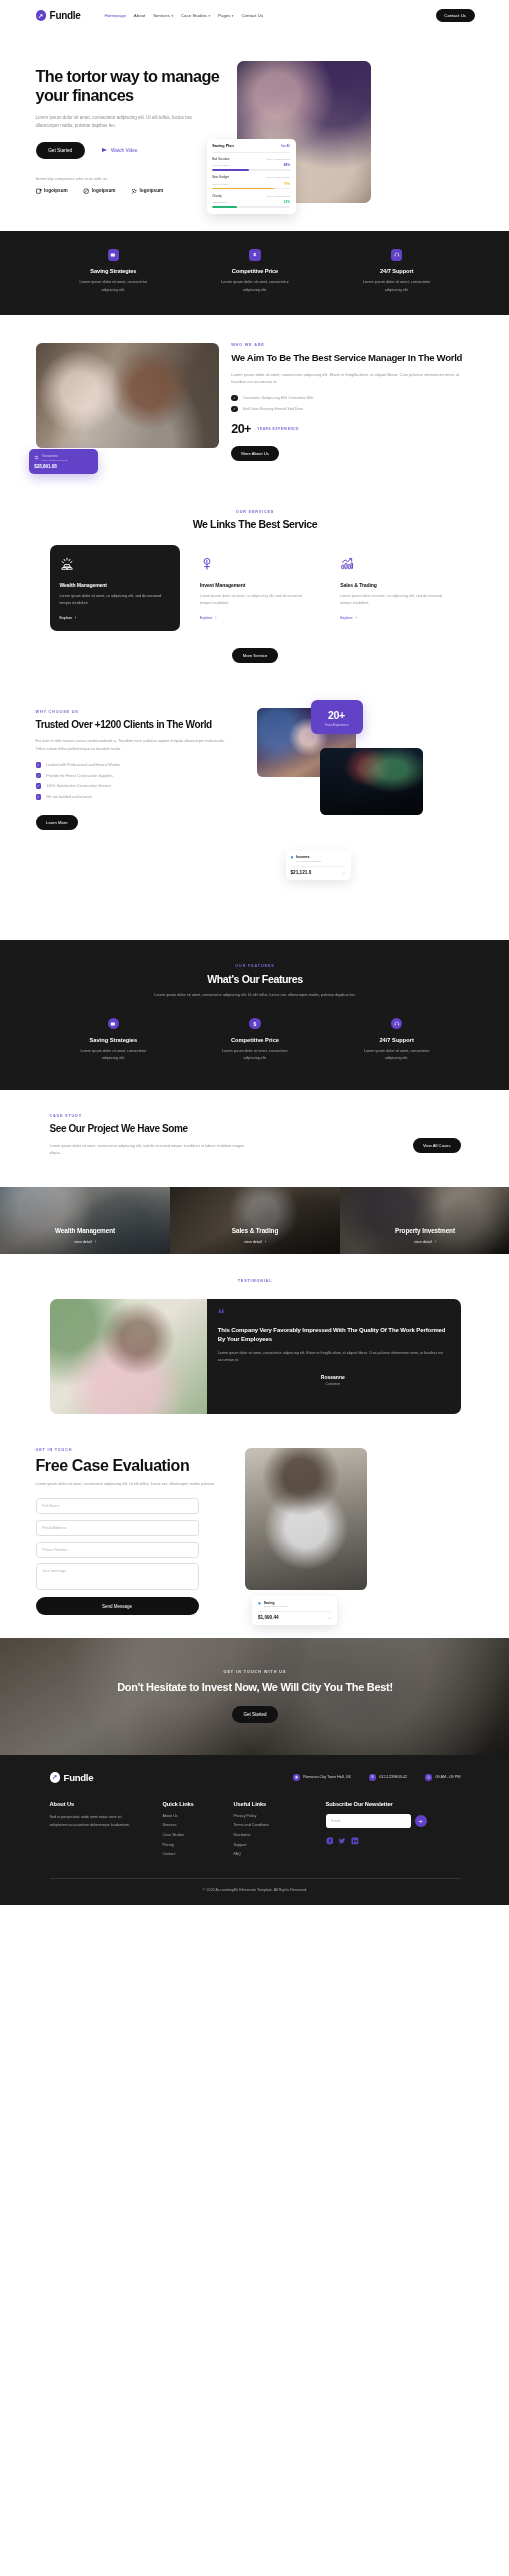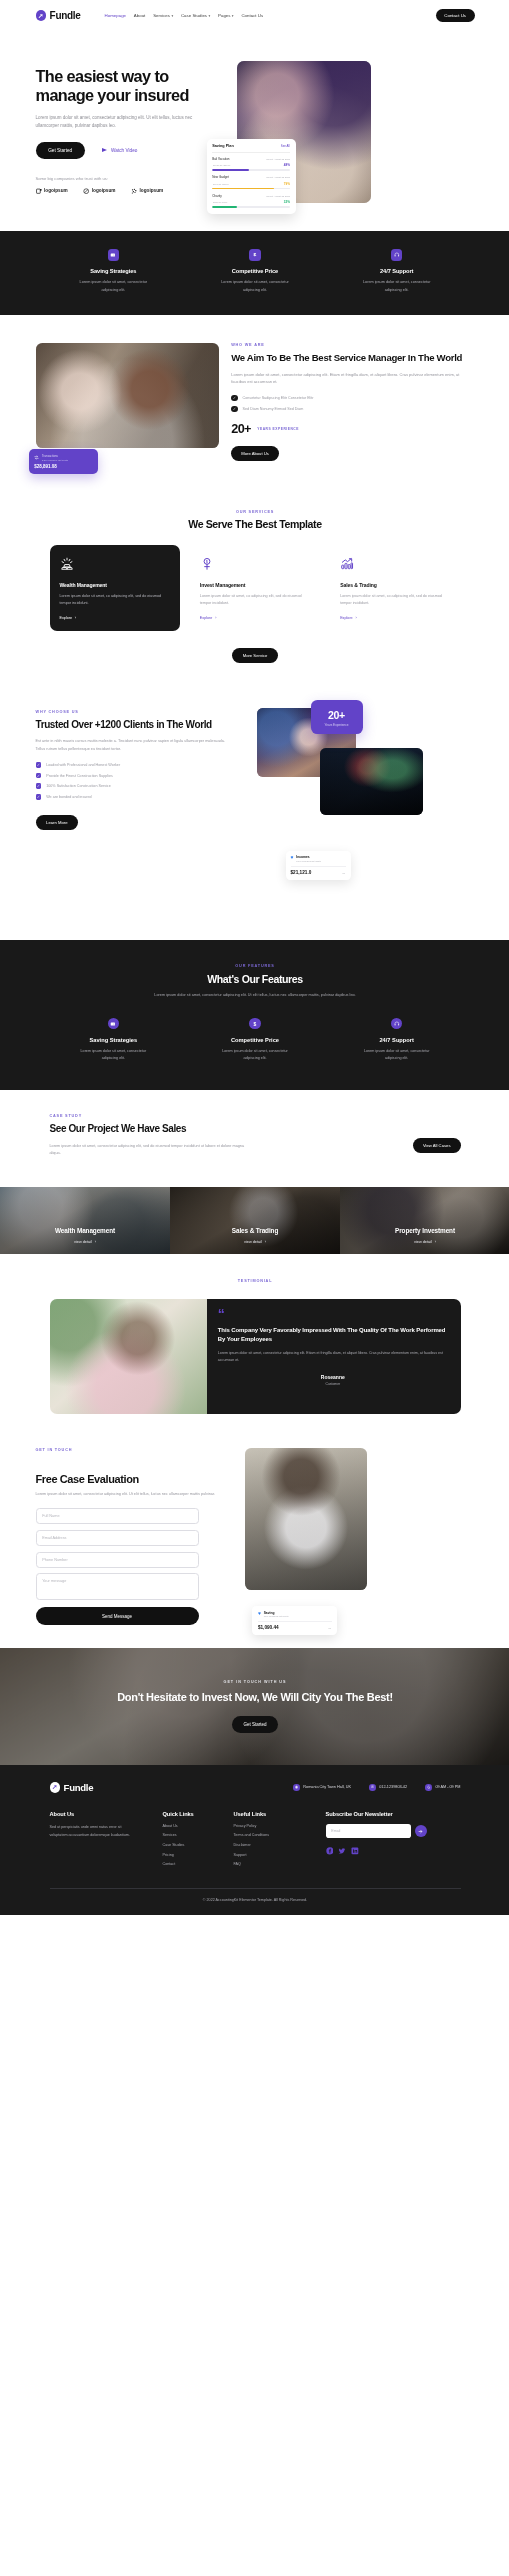--- a/index.html
+++ b/index.html
@@ -213,21 +213,21 @@
   .testi-body { flex:1; background:#191919; padding:11.3px 12.7px 11.3px 11.3px; }
   .quote-mark { font-size:14px; font-weight:bold; color:#6243c8; line-height:0.7; letter-spacing:-0.7px; }
   .testi-body h3 { font-size:6px; line-height:1.42; font-weight:bold; color:#fff; margin-top:6.4px; letter-spacing:-0.1px; }
   .testi-body p { font-size:3.6px; line-height:1.95; color:#a8a8af; margin-top:6.4px; }
   .testi-name { font-size:5px; font-weight:bold; color:#fff; text-align:center; margin-top:10px; }
   .testi-role { font-size:3.4px; color:#a8a8af; text-align:center; margin-top:2.1px; }
 
   
   .contact { display:flex; width:439px; margin:0 auto; padding:10px 0 22.7px 0; gap:12.7px; }
   .contact-left { width:197px; }
-  .contact-left h2 { font-size:11px; font-weight:bold; margin-top:21px; letter-spacing:-0.4px; color:#111; }
+  .contact-left h2 { font-size:16px; font-weight:bold; margin-top:5px; letter-spacing:-0.4px; color:#111; }
   .contact-left p.d { font-size:3.8px; line-height:1.9; color:#97979f; margin-top:6.4px; width:181px; }
   .form { margin-top:9.2px; width:163px; }
   .form input, .form textarea {
     width:100%; border:0.7px solid #ddddE3; border-radius:3.5px; background:#fff;
     font-size:3.8px; padding:5px 5.7px; color:#333; font-family:"Liberation Sans",sans-serif;
     margin-bottom:5px; outline:none;
   }
   .form textarea { height:27px; resize:none; }
   .form input::placeholder, .form textarea::placeholder { color:#b6b6bd; }
   .btn-send { width:100%; background:#111;color:#fff;border:none;border-radius:28px;font-size:4.5px;padding:6.4px 0;cursor:pointer;font-family:"Liberation Sans",sans-serif; }
@@ -306,21 +306,21 @@
         <a href="#"><span>Case Studies</span><span class="caret">▾</span></a>
         <a href="#"><span>Pages</span><span class="caret">▾</span></a>
         <a href="#">Contact Us</a>
       </div>
       <button class="btn-dark">Contact Us</button>
     </div>
   </div>
 
   <div class="hero">
     <div class="hero-left">
-      <h1 class="hero-title">The easiest way to manage your insured</h1>
+      <h1 class="hero-title">The tortor way to manage your finances</h1>
       <div class="hero-sub">Lorem ipsum dolor sit amet, consectetur adipiscing elit. Ut elit tellus, luctus nec ullamcorper mattis, pulvinar dapibus leo.</div>
       <div class="hero-actions">
         <button class="btn-hero">Get Started</button>
         <div class="watch">
           <span class="play-tri"></span>
           <span>Watch Video</span>
         </div>
       </div>
       <div class="trust-label">Some big companies who trust with us:</div>
       <div class="logos">
@@ -469,21 +469,21 @@
       <div class="stat-row">
         <div class="stat-num">20+</div>
         <div class="stat-lbl">YEARS EXPERIENCE</div>
       </div>
       <button class="btn-about">More About Us</button>
     </div>
   </div>
 
   <div class="services">
     <div class="eyebrow">OUR SERVICES</div>
-    <h2>We Serve The Best Template</h2>
+    <h2>We Links The Best Service</h2>
     <div class="svc-grid">
       <div class="svc-card dark">
         <svg class="svc-icon" viewBox="0 0 24 24" fill="none" stroke="#fff" stroke-width="1.6">
           <path d="M12 2v3M7 4l1.5 2.5M17 4l-1.5 2.5M3.5 8l2.5 1.5M20.5 8L18 9.5" stroke-linecap="round"></path>
           <path d="M8 13h8l1.5 4h-11z"></path>
             <path d="M4 18h7l1 3H3z"></path>
             <path d="M13 18h7l1 3h-9z"></path>
         </svg>
         <h4>Wealth Management</h4>
         <p>Lorem ipsum dolor sit amet, co adipiscing elit, sed do eiusmod tempor incididunt.</p>
@@ -608,21 +608,21 @@
         <h3>24/7 Support</h3>
         <p>Lorem ipsum dolor sit amet, consectetur adipiscing elit.</p>
       </div>
     </div>
   </div>
 
   <div class="case">
     <div class="case-head">
       <div class="l">
         <div class="eyebrow">CASE STUDY</div>
-        <h2>See Our Project We Have Sales</h2>
+        <h2>See Our Project We Have Some</h2>
         <p>Lorem ipsum dolor sit amet, consectetur adipiscing elit, sed do eiusmod tempor incididunt ut labore et dolore magna aliqua.</p>
       </div>
       <div class="r">
         <button class="btn-cases">View All Cases</button>
       </div>
     </div>
   </div>
   <div class="case-strip">
     <div class="case-tile ct1">
       <div class="bg"></div>

